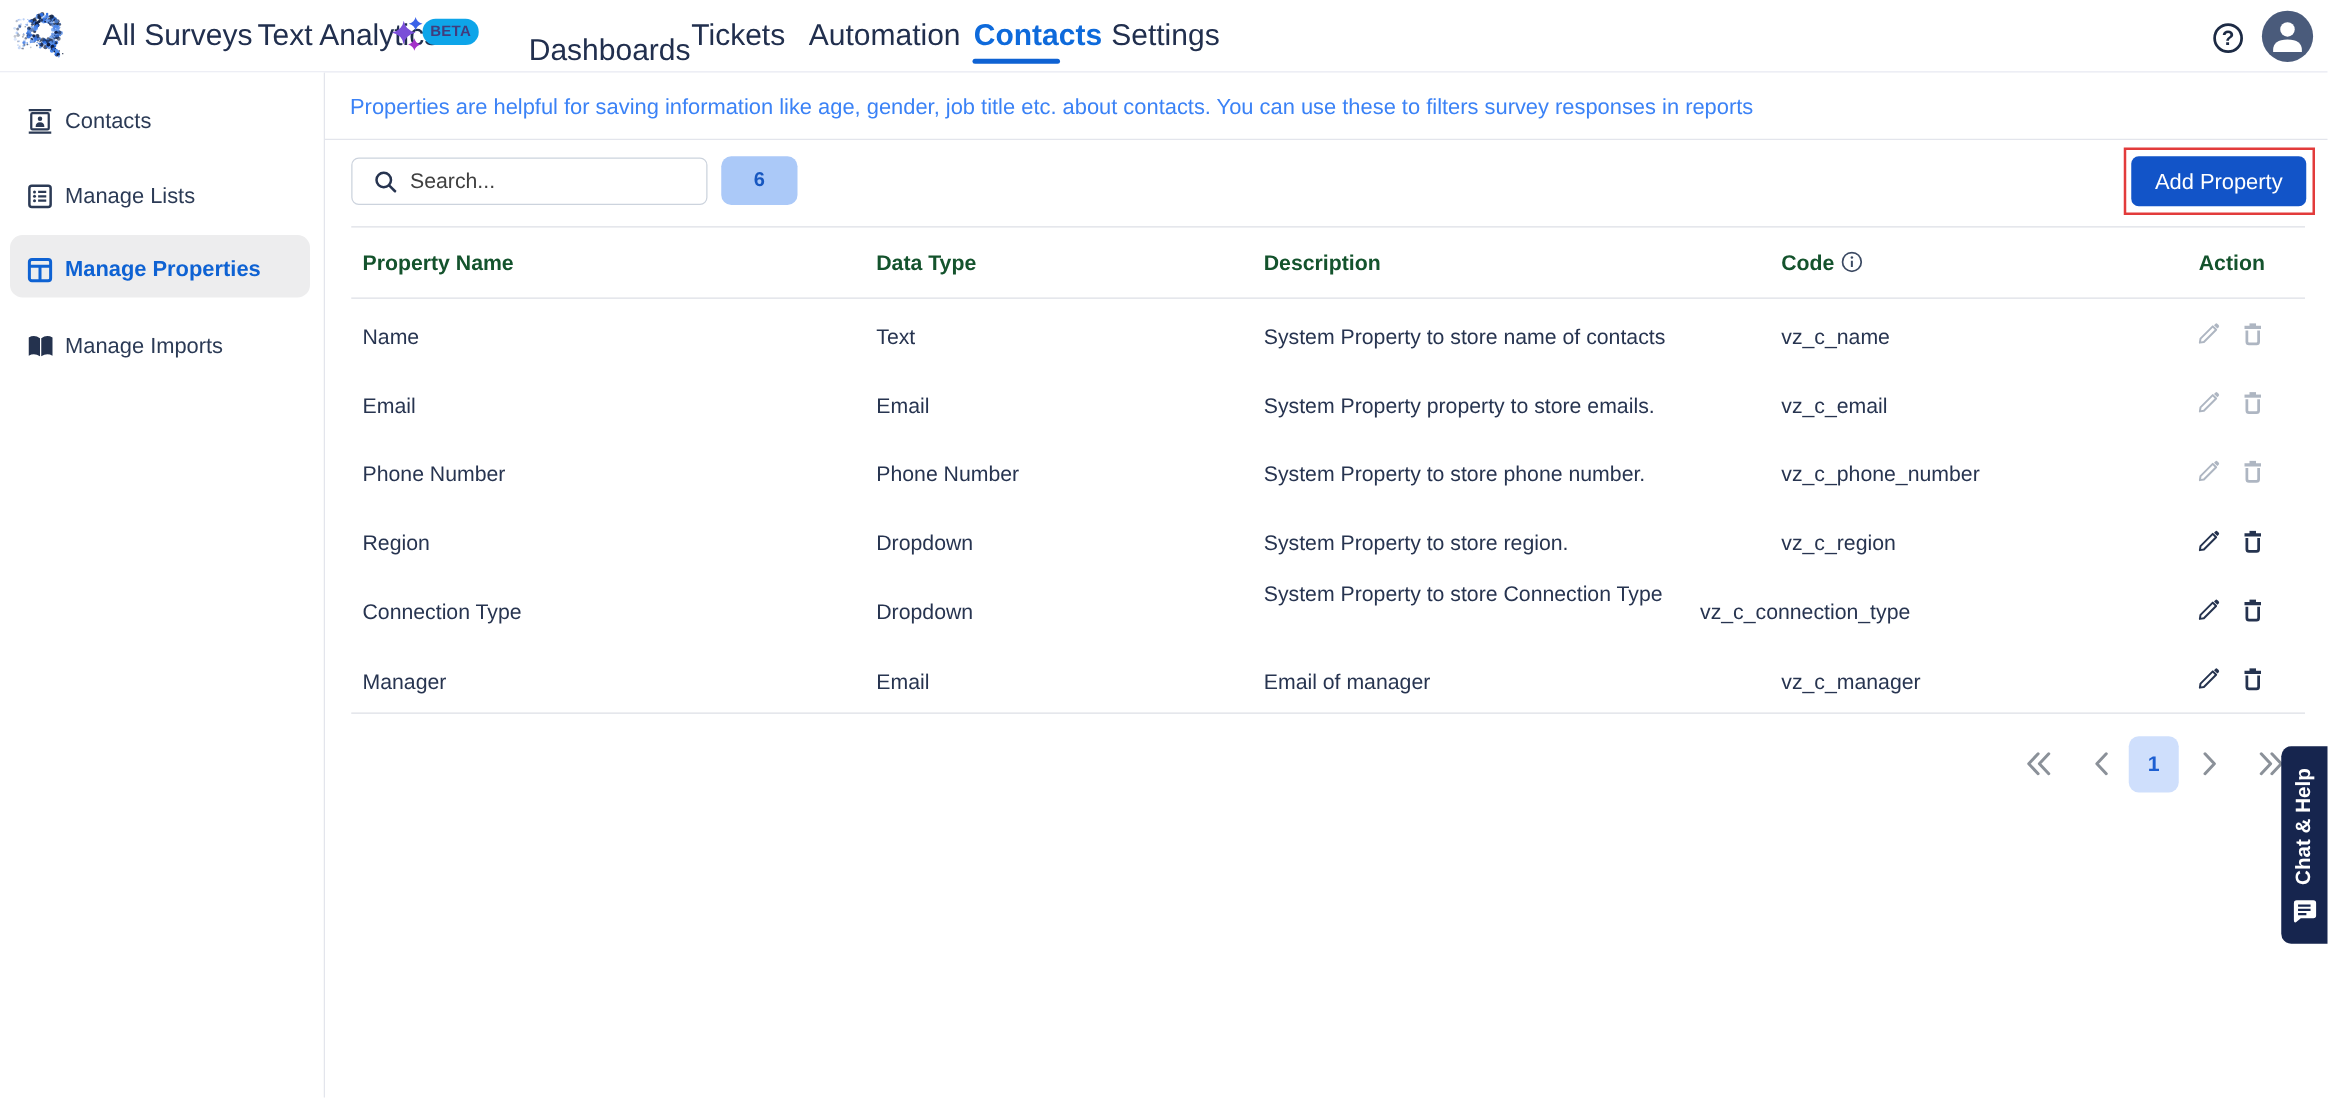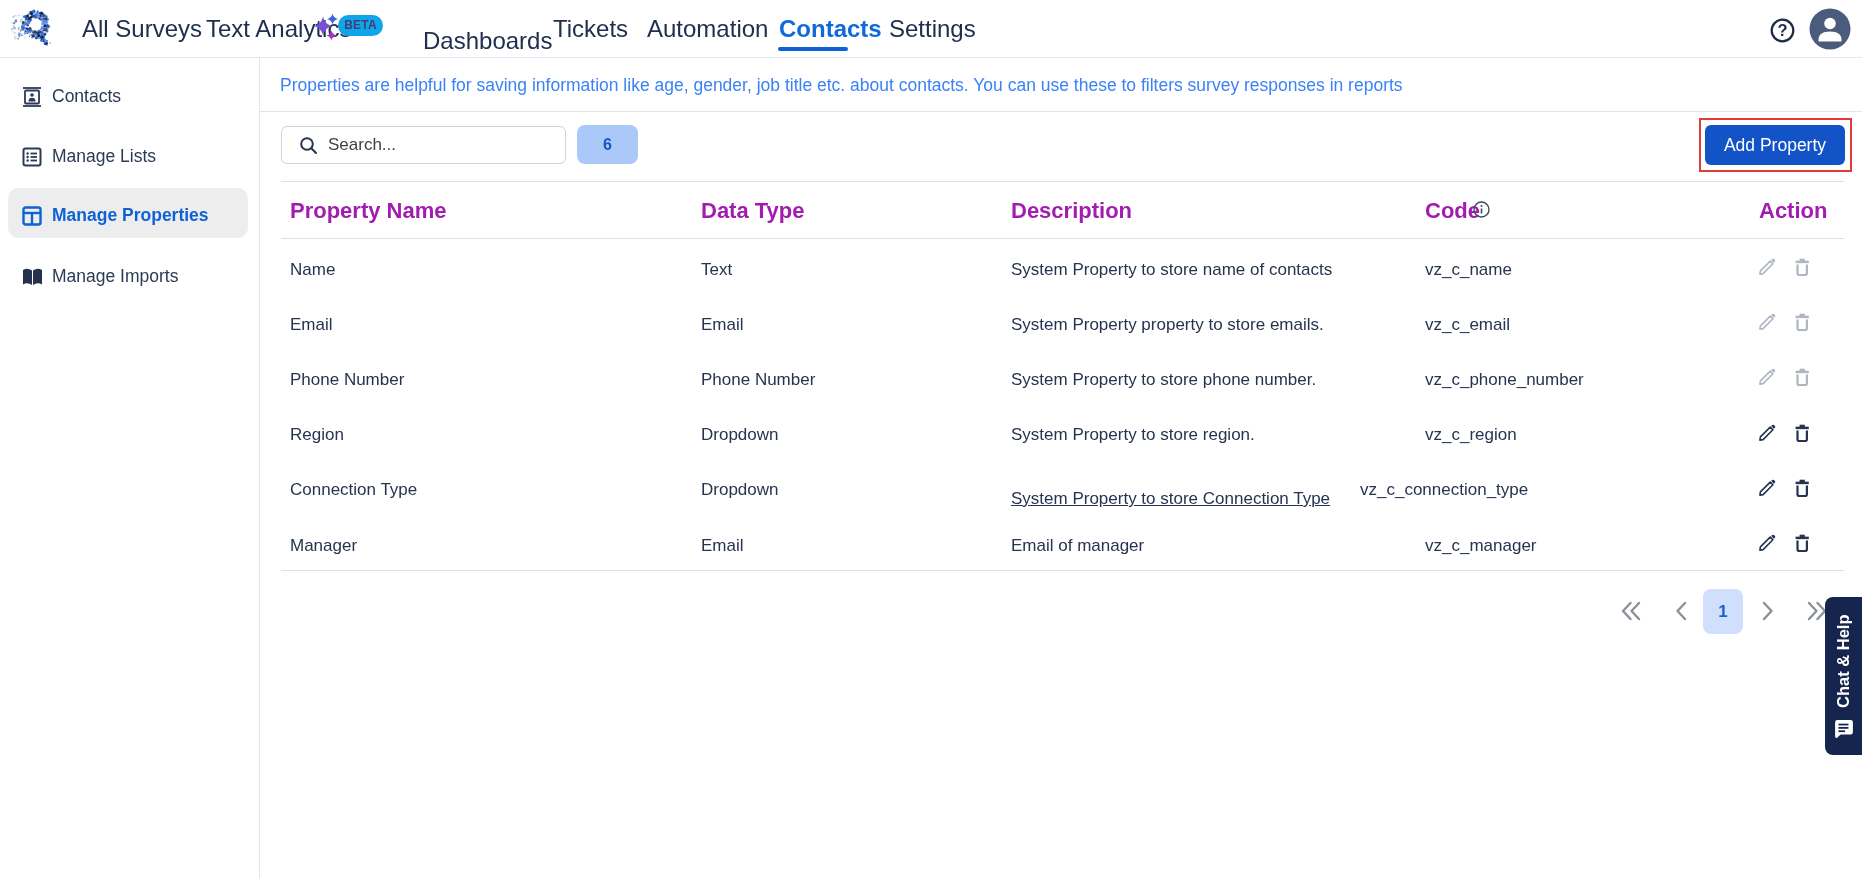--- a/index.html
+++ b/index.html
@@ -21,21 +21,21 @@
   
   #desc { position:absolute; left:280px; top:60px; width:1200px; height:51px; line-height:51px; font-size:17.5px; color:#3b82f6; white-space:nowrap; }
   #divider1 { position:absolute; left:260px; top:111px; width:1602px; height:1px; background:#e3e5ec; }
   #searchbox { position:absolute; left:281px; top:126px; width:285px; height:38px; border:1px solid #ccd3dd; border-radius:6px; background:#fff; }
   #searchtxt { position:absolute; left:46px; top:0; height:36px; line-height:36px; font-size:17px; color:#404040; }
   #badge6 { position:absolute; left:577px; top:125px; width:61px; height:39px; background:#abc9f8; border-radius:8px; color:#1757c0; font-size:16px; font-weight:bold; text-align:center; line-height:39px; }
   #redbox { position:absolute; left:1699px; top:118px; width:153px; height:54px; border:2px solid #e23b3b; }
   #addbtn { position:absolute; left:1705px; top:125px; width:140px; height:40px; background:#1254c8; border-radius:6px; color:#fff; font-size:17.5px; text-align:center; line-height:40px; }
   #divider2 { position:absolute; left:281px; top:181px; width:1563px; height:1px; background:#dde0e6; }
   
-  .th { position:absolute; top:183px; height:55px; line-height:55px; font-size:22px; font-weight:bold; color:#a21caf; }
+  .th { position:absolute; top:183px; height:55px; line-height:55px; font-size:17px; font-weight:bold; color:#14532d; }
   #divider3 { position:absolute; left:281px; top:238px; width:1563px; height:1px; background:#dde0e6; }
   .cell { position:absolute; height:55px; line-height:55px; font-size:17px; color:#273450; white-space:nowrap; }
   #divider4 { position:absolute; left:281px; top:570px; width:1563px; height:1px; background:#dde0e6; }
   .act { position:absolute; width:20px; height:20px; }
   
   #page1 { position:absolute; left:1703px; top:589px; width:40px; height:45px; background:#cfdffc; border-radius:8px; color:#1d5fd2; font-size:17px; font-weight:bold; text-align:center; line-height:45px; }
   .pg { position:absolute; top:600px; }
   
   #chattab { position:absolute; left:1825px; top:597px; width:37px; height:158px; background:#16254e; border-radius:8px 0 0 8px; }
   #chattxt { position:absolute; left:0px; top:8px; width:37px; height:112px; color:#fff; font-size:16.5px; font-weight:bold; writing-mode:vertical-rl; transform:rotate(180deg); text-align:center; line-height:37px; white-space:nowrap; }
@@ -504,21 +504,21 @@
     <path d="M2.9 17.1 L3.4 13.9 L13.2 4.1 L15.9 6.8 L6.1 16.6 Z"></path>
     <path d="M14.2 3.1 L16.9 5.8 L17.9 4.8 Q18.8 3.9 17.9 3 L17 2.1 Q16.1 1.2 15.2 2.1 Z" fill="#25334f" stroke="none"></path>
   </svg>
     <svg class="act" style="left:1792px; top:422.6px;" viewBox="0 0 20 20" fill="none" stroke="#25334f">
     <rect x="7.6" y="1.7" width="5.2" height="2.6" fill="#25334f" stroke="none"></rect>
     <line x1="3.6" y1="4.9" x2="16.8" y2="4.9" stroke-width="2.5"></line>
     <path d="M5.5 7.4 L5.5 16.3 Q5.5 18 7.2 18 L13.2 18 Q14.9 18 14.9 16.3 L14.9 7.4" stroke-width="2.2"></path>
   </svg>
     <div class="cell" style="left:290px; top:462.3px;">Connection Type</div>
     <div class="cell" style="left:701px; top:462.3px;">Dropdown</div>
-    <div class="cell" style="left:1011px; top:471px;text-decoration:underline;">System Property to store Connection Type</div>
+    <div class="cell" style="left:1011px; top:448px;">System Property to store Connection Type</div>
     <div class="cell" style="left:1360px; top:462.3px;">vz_c_connection_type</div>
     <svg class="act" style="left:1757px; top:477.8px;" viewBox="0 0 20 20" fill="none" stroke="#25334f" stroke-width="1.6" stroke-linejoin="round">
     <path d="M2.9 17.1 L3.4 13.9 L13.2 4.1 L15.9 6.8 L6.1 16.6 Z"></path>
     <path d="M14.2 3.1 L16.9 5.8 L17.9 4.8 Q18.8 3.9 17.9 3 L17 2.1 Q16.1 1.2 15.2 2.1 Z" fill="#25334f" stroke="none"></path>
   </svg>
     <svg class="act" style="left:1792px; top:477.8px;" viewBox="0 0 20 20" fill="none" stroke="#25334f">
     <rect x="7.6" y="1.7" width="5.2" height="2.6" fill="#25334f" stroke="none"></rect>
     <line x1="3.6" y1="4.9" x2="16.8" y2="4.9" stroke-width="2.5"></line>
     <path d="M5.5 7.4 L5.5 16.3 Q5.5 18 7.2 18 L13.2 18 Q14.9 18 14.9 16.3 L14.9 7.4" stroke-width="2.2"></path>
   </svg>

